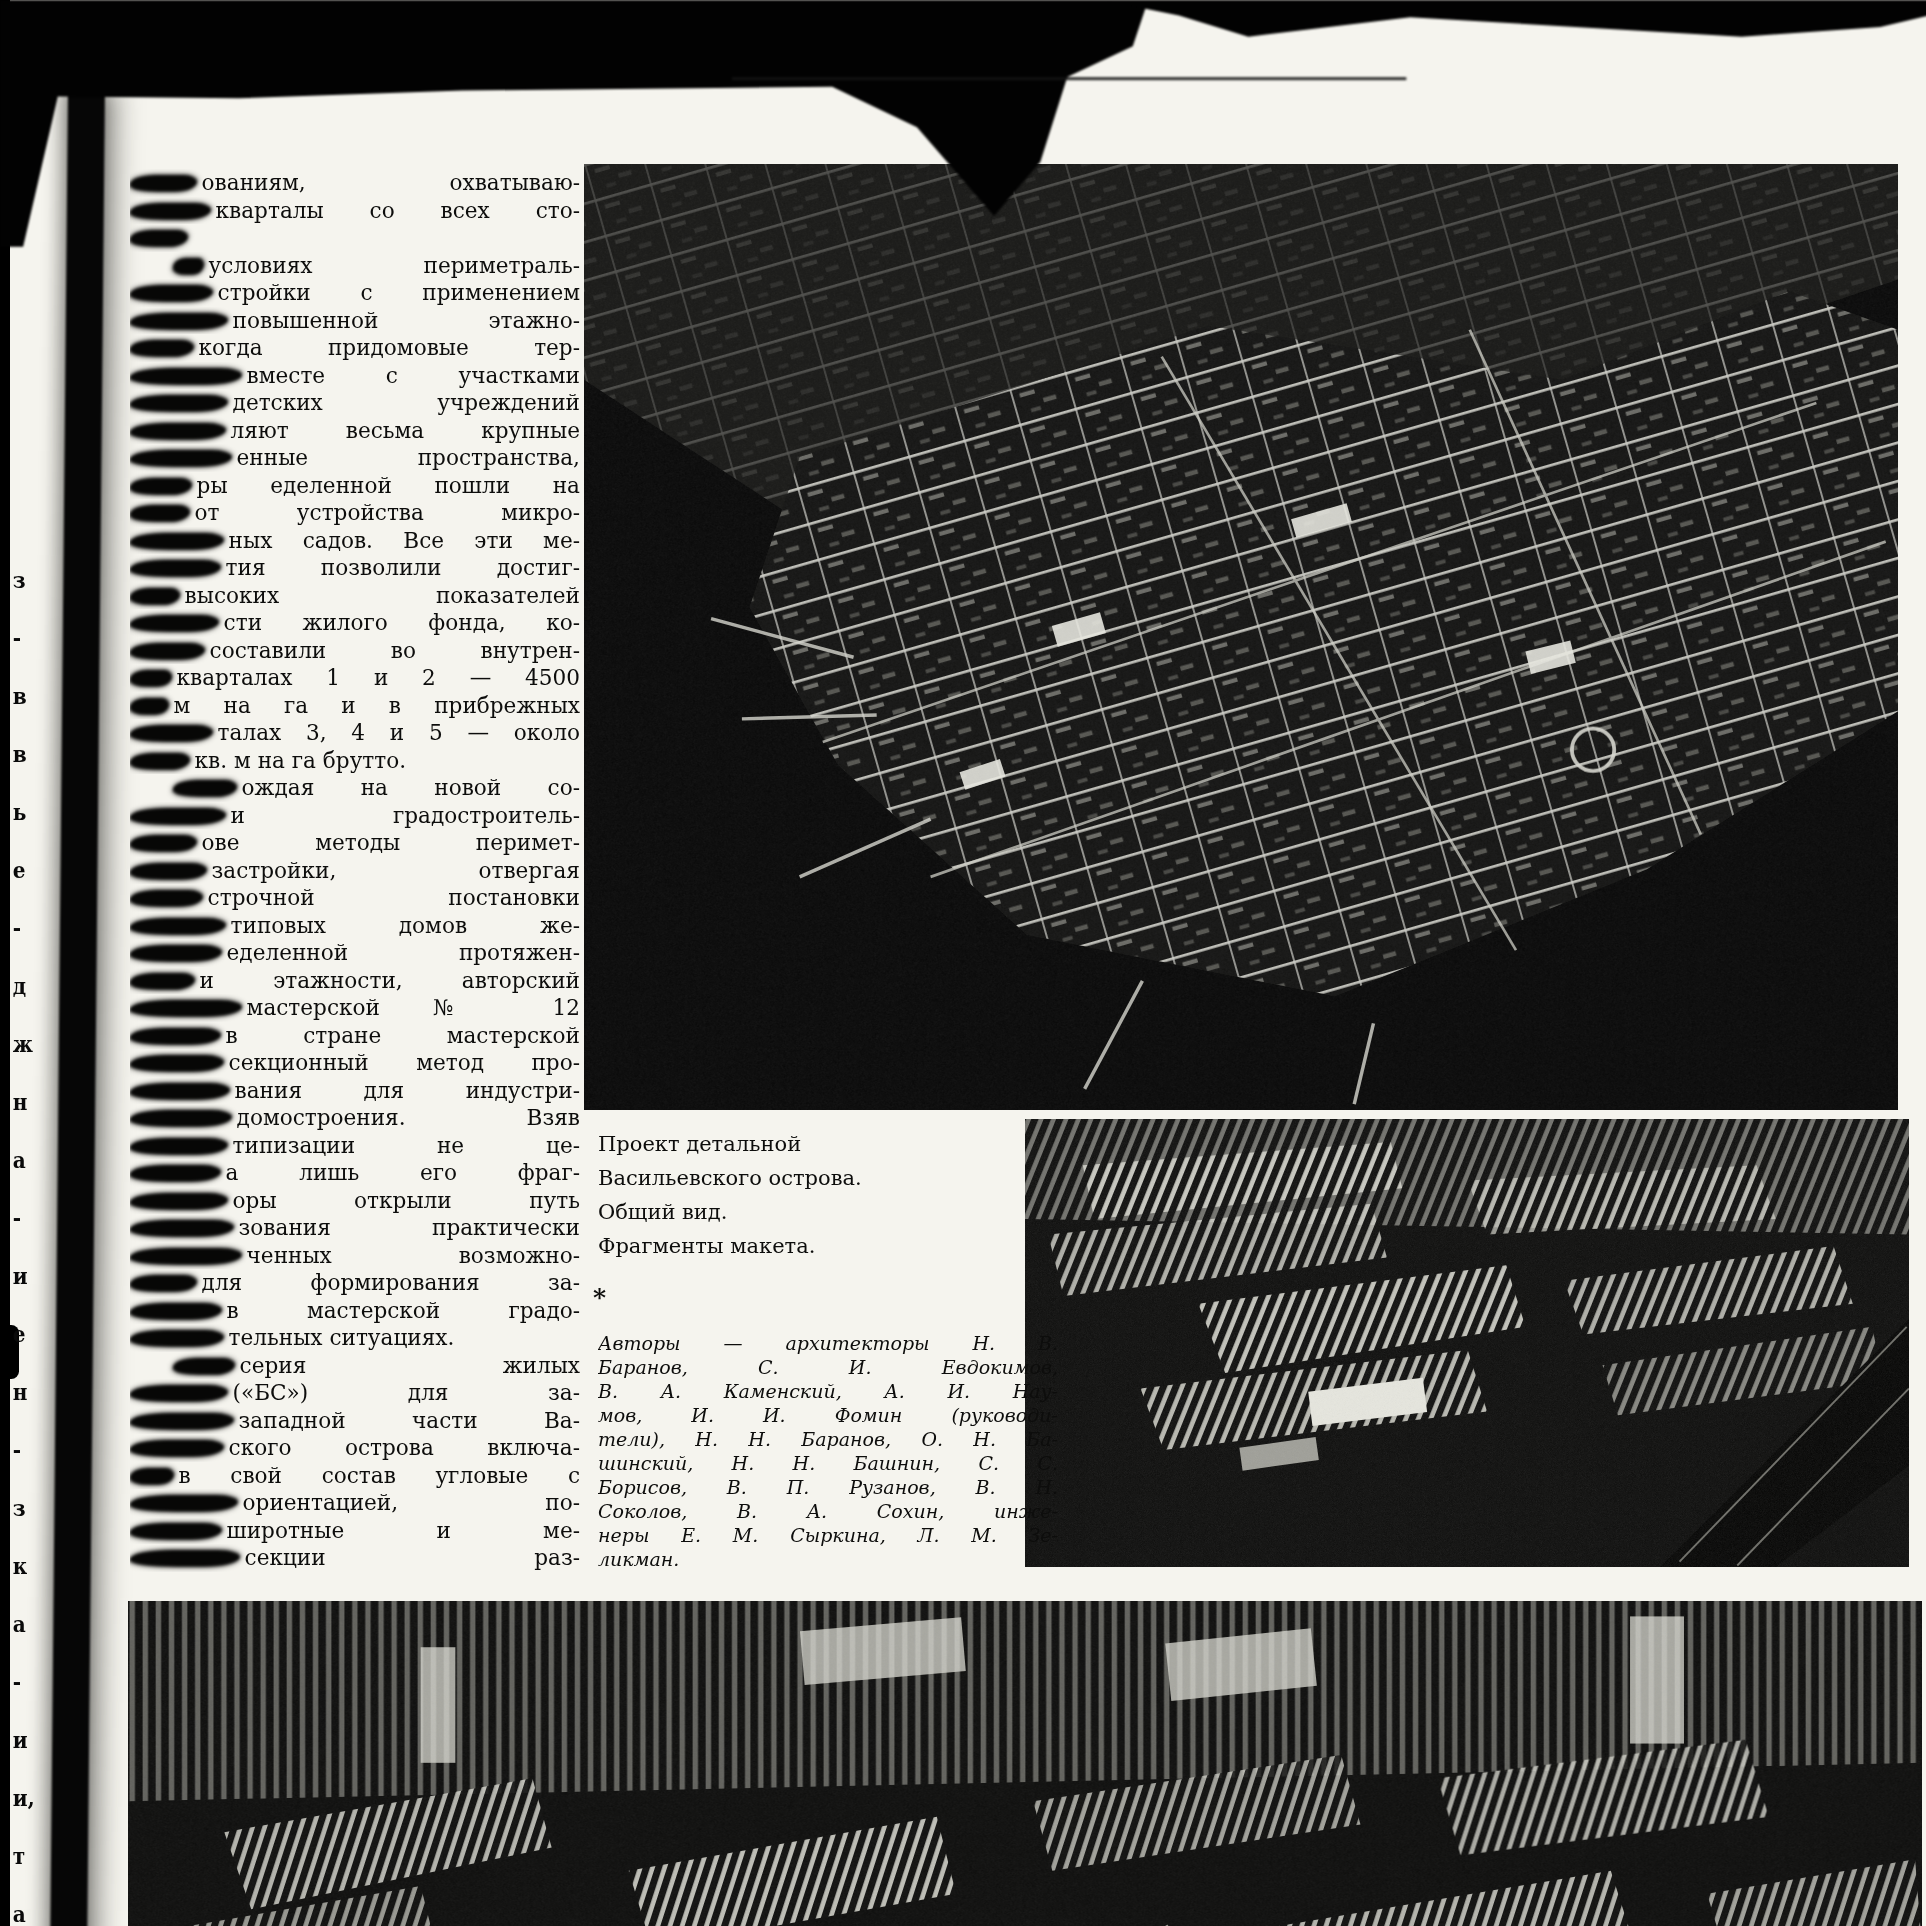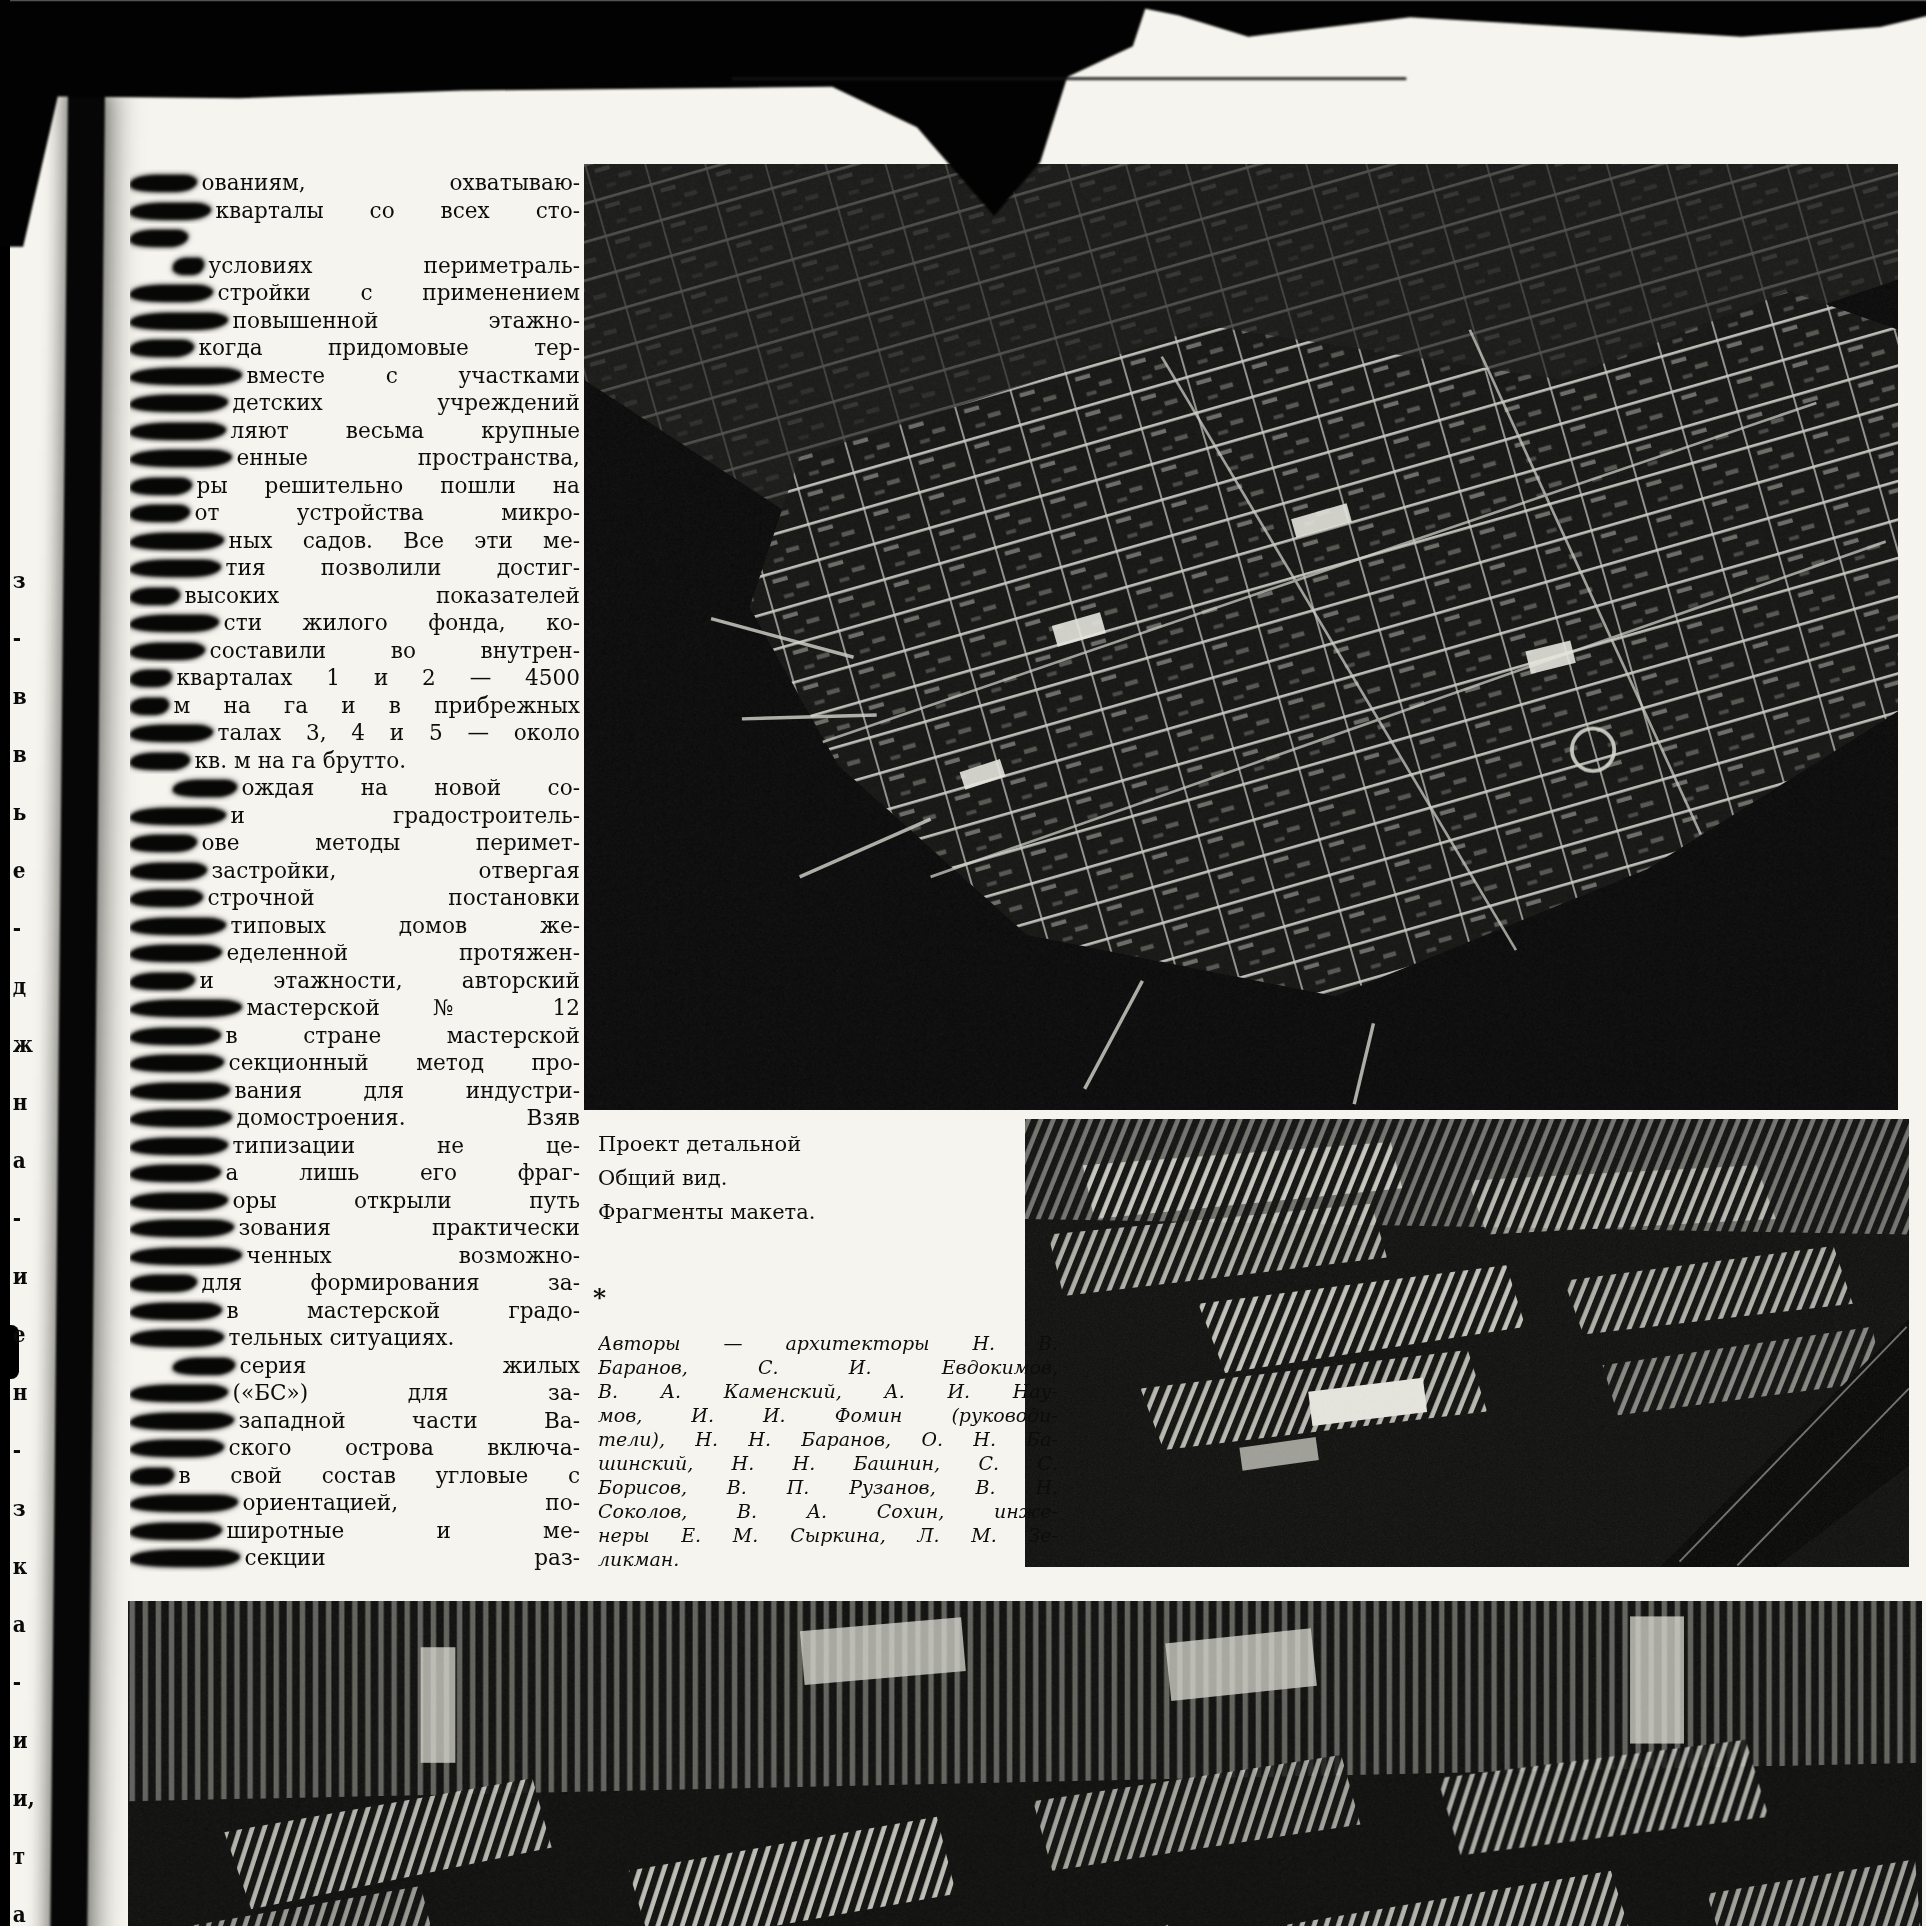--- a/index.html
+++ b/index.html
@@ -193,21 +193,21 @@
       <div class="tline"><span class="smudge" style="width: 81px;"></span><span>кварталы со всех сто-</span></div>
       <div class="tline end"><span class="smudge" style="width: 58px;"></span><span></span></div>
       <div class="tline ind"><span class="smudge" style="width: 31px;"></span><span>условиях периметраль-</span></div>
       <div class="tline"><span class="smudge" style="width: 83px;"></span><span>стройки с применением</span></div>
       <div class="tline"><span class="smudge" style="width: 98px;"></span><span>повышенной этажно-</span></div>
       <div class="tline"><span class="smudge" style="width: 64px;"></span><span>когда придомовые тер-</span></div>
       <div class="tline"><span class="smudge" style="width: 112px;"></span><span>вместе с участками</span></div>
       <div class="tline"><span class="smudge" style="width: 98px;"></span><span>детских учреждений</span></div>
       <div class="tline"><span class="smudge" style="width: 96px;"></span><span>ляют весьма крупные</span></div>
       <div class="tline"><span class="smudge" style="width: 102px;"></span><span>енные пространства,</span></div>
-      <div class="tline"><span class="smudge" style="width: 62px;"></span><span>ры решительно пошли на</span></div>
+      <div class="tline"><span class="smudge" style="width: 62px;"></span><span>ры еделенной пошли на</span></div>
       <div class="tline"><span class="smudge" style="width: 60px;"></span><span>от устройства микро-</span></div>
       <div class="tline"><span class="smudge" style="width: 94px;"></span><span>ных садов. Все эти ме-</span></div>
       <div class="tline"><span class="smudge" style="width: 91px;"></span><span>тия позволили достиг-</span></div>
       <div class="tline"><span class="smudge" style="width: 50px;"></span><span>высоких показателей</span></div>
       <div class="tline"><span class="smudge" style="width: 89px;"></span><span>сти жилого фонда, ко-</span></div>
       <div class="tline"><span class="smudge" style="width: 75px;"></span><span>составили во внутрен-</span></div>
       <div class="tline"><span class="smudge" style="width: 42px;"></span><span>кварталах 1 и 2 — 4500</span></div>
       <div class="tline"><span class="smudge" style="width: 39px;"></span><span>м на га и в прибрежных</span></div>
       <div class="tline"><span class="smudge" style="width: 83px;"></span><span>талах 3, 4 и 5 — около</span></div>
       <div class="tline end"><span class="smudge" style="width: 60px;"></span><span>кв. м на га брутто.</span></div>
@@ -237,20 +237,21 @@
       <div class="tline"><span class="smudge" style="width: 104px;"></span><span>западной части Ва-</span></div>
       <div class="tline"><span class="smudge" style="width: 94px;"></span><span>ского острова включа-</span></div>
       <div class="tline"><span class="smudge" style="width: 44px;"></span><span>в свой состав угловые с</span></div>
       <div class="tline"><span class="smudge" style="width: 108px;"></span><span>ориентацией, по-</span></div>
       <div class="tline"><span class="smudge" style="width: 92px;"></span><span>широтные и ме-</span></div>
       <div class="tline"><span class="smudge" style="width: 110px;"></span><span>секции раз-</span></div>
     </div>
 
   <div class="caption">
       <div>Проект детальной</div>
+      <div>Васильевского острова.</div>
       <div>Общий вид.</div>
       <div>Фрагменты макета.</div>
     </div>
   <div class="asterisk">*</div>
 
   <div class="authors">
       <div class="aline">Авторы — архитекторы Н. В.</div>
       <div class="aline">Баранов, С. И. Евдокимов,</div>
       <div class="aline">В. А. Каменский, А. И. Нау-</div>
       <div class="aline">мов, И. И. Фомин (руководи-</div>

